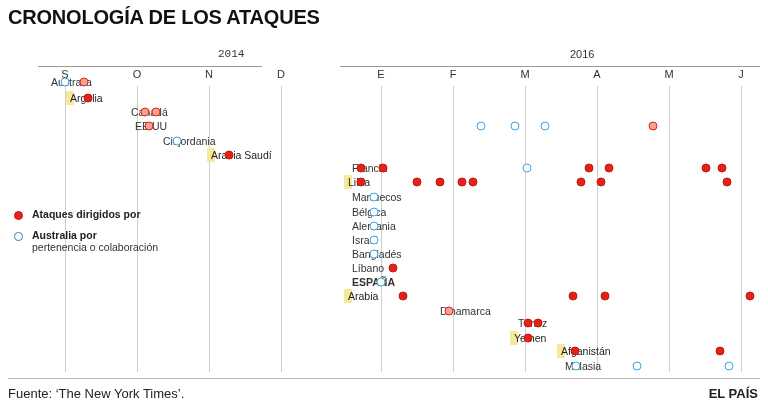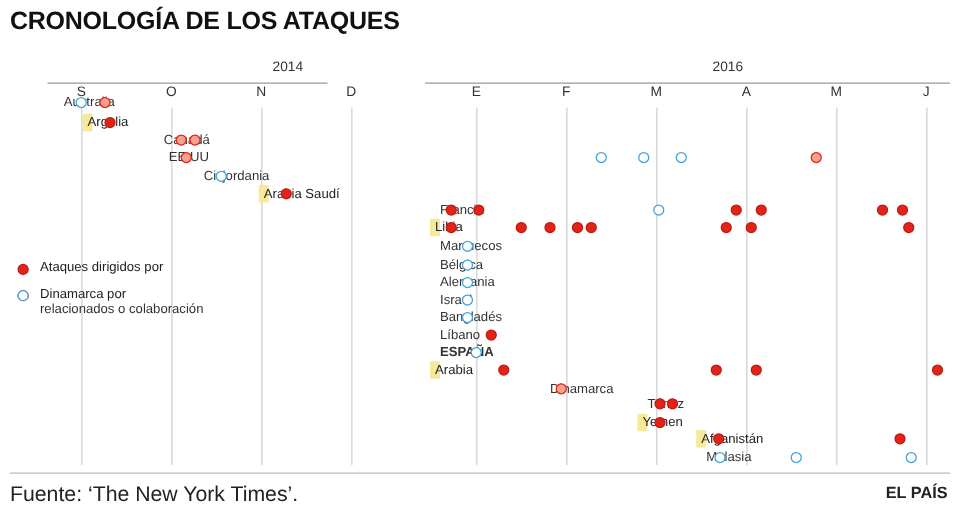--- a/index.html
+++ b/index.html
@@ -50,40 +50,40 @@
   .dot.inspirado{background:#f6a28f;border:1.4px solid #e2231a;}
   .dot.detenido{background:#ffffff;border:1.4px solid #3da5dc;}
   #legend{
     position:absolute;left:12px;top:208px;width:195px;
   }
   .leg-row{position:relative;margin-bottom:9px;padding-left:20px;}
   .leg-dot{position:absolute;left:2px;top:3px;width:9px;height:9px;border-radius:50%;box-sizing:border-box;}
   .leg-dot.dirigido{background:#e2231a;border:1px solid #c51910;}
   .leg-dot.inspirado{background:#f6a28f;border:1.4px solid #e2231a;}
   .leg-dot.detenido{background:#fff;border:1.4px solid #3da5dc;}
-  .leg-t1{font-size:10.5px;font-weight:normal;color:#222;line-height:12px;}
+  .leg-t1{font-size:10.5px;font-weight:bold;color:#222;line-height:12px;}
   .leg-t2{font-size:10.5px;color:#333;line-height:12px;}
   #footer-rule{
     position:absolute;left:8px;right:8px;top:378px;height:1px;background:#bbb;
   }
   #source{
-    position:absolute;left:8px;top:386px;font-size:17px;color:#222;
+    position:absolute;left:8px;top:386px;font-size:13px;color:#222;
   }
   #brand{
     position:absolute;right:10px;top:386px;font-size:13px;color:#222;font-weight:bold;
   }
 </style>
 </head>
 <body>
 
 <div id="title">CRONOLOGÍA DE LOS ATAQUES</div>
 
 <div id="plot">
     <div class="year-rule" style="left: 38px; width: 224px; top: 24px;"></div>
-    <div class="year-label" style="left: 218px; top: 6px;">2014</div>
+    <div class="year-label" style="left: 218px; top: 6px; font-family: Liberation Mono, monospace;">2014</div>
     <div class="year-rule" style="left: 340px; width: 420px; top: 24px;"></div>
     <div class="year-label" style="left: 570px; top: 6px;">2016</div>
     <div class="month-label" style="left: 65px; top: 26px;">S</div>
     <div class="vline" style="left: 65px; top: 44px; height: 286px;"></div>
     <div class="month-label" style="left: 137px; top: 26px;">O</div>
     <div class="vline" style="left: 137px; top: 44px; height: 286px;"></div>
     <div class="month-label" style="left: 209px; top: 26px;">N</div>
     <div class="vline" style="left: 209px; top: 44px; height: 286px;"></div>
     <div class="month-label" style="left: 281px; top: 26px;">D</div>
     <div class="vline" style="left: 281px; top: 44px; height: 286px;"></div>
@@ -172,20 +172,20 @@
 <div id="legend">
     <div class="leg-row">
       <span class="leg-dot dirigido"></span>
       <div class="leg-t1">Ataques dirigidos por</div>
     </div>
     <div class="leg-row">
       <span class="leg-dot inspirado"></span>
     </div>
     <div class="leg-row">
       <span class="leg-dot detenido"></span>
-      <div class="leg-t1">Dinamarca por</div>
-      <div class="leg-t2">relacionados o colaboración</div>
+      <div class="leg-t1">Australia por</div>
+      <div class="leg-t2">pertenencia o colaboración</div>
     </div>
   </div>
 
 <div id="footer-rule"></div>
 <div id="source">Fuente: ‘The New York Times’.</div>
 <div id="brand">EL PAÍS</div>
 
 </body></html>

